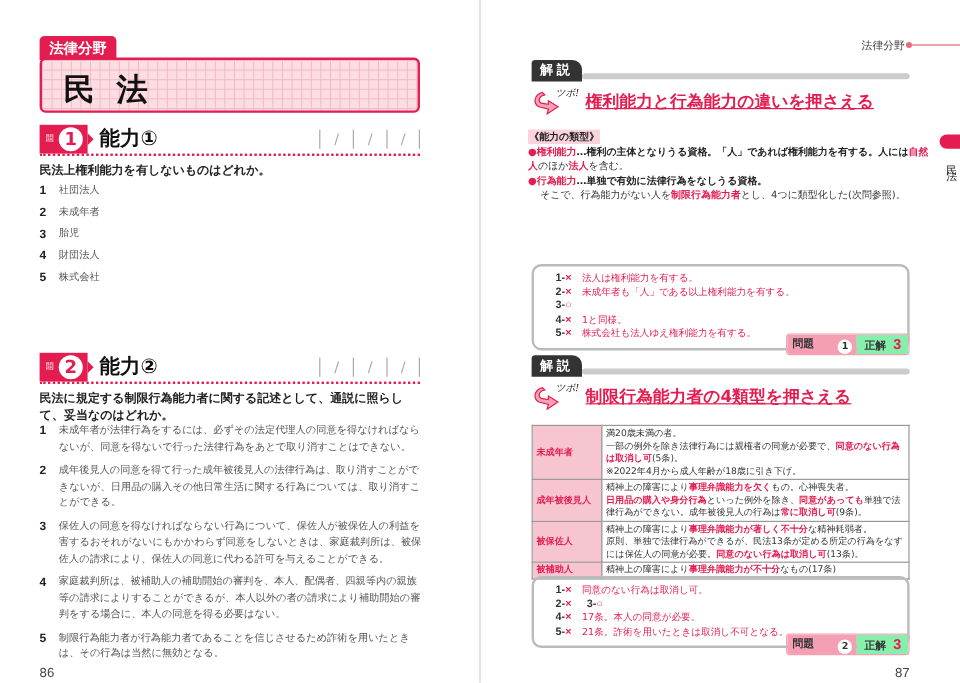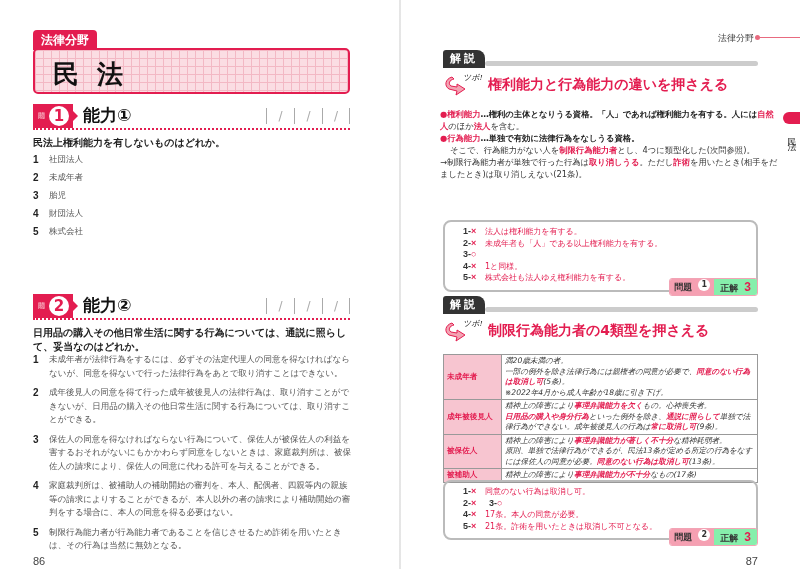--- a/index.html
+++ b/index.html
@@ -42,47 +42,47 @@
   .run-line { position: absolute; right: 0; top: 25px; width: 40px; height: 1px; background: #e86a7f; }
   .side-tab { position: absolute; right: 0; top: 100px; width: 17px; height: 12px; background: #e31d50; border-radius: 6px 0 0 6px; }
   .side-label { position: absolute; right: 2px; top: 118px; font-size: 9px; writing-mode: vertical-rl; letter-spacing: 5px; color: #222; }
 
   .kaisetsu { position: absolute; left: 43px; width: 315px; height: 18px; }
   .kaisetsu-tab { position: absolute; left: 0; top: 0; width: 42px; height: 18px; background: #333; color: #fff; font-size: 11px; font-weight: bold; line-height: 18px; text-align: center; border-radius: 3px 8px 0 0; letter-spacing: 3px; }
   .kaisetsu-bar { position: absolute; left: 42px; top: 11px; right: 0; height: 5px; background: #ccc; border-radius: 3px; }
   .tsubo { position: absolute; left: 43px; width: 330px; height: 26px; }
   .tsubo-arrow { position: absolute; left: 0; top: 0; width: 26px; height: 22px; }
   .tsubo-label { position: absolute; left: 20px; top: -2px; font-size: 8px; font-style: italic; color: #222; font-family: "DejaVu Serif", serif; }
-  .tsubo-title { position: absolute; left: 45px; top: 2px; font-size: 14px; font-weight: bold; color: #e31d50; }
+  .tsubo-title { position: absolute; left: 45px; top: 2px; font-size: 14px; font-weight: bold; color: #e31d50; text-decoration: underline; }
 
   .exp { position: absolute; left: 40px; width: 340px; font-size: 8.3px; line-height: 12px; color: #333; }
   .exp .hl { color: #e31d50; font-weight: bold; }
   .exp .sub { font-weight: bold; color: #222; background: #fbd3dc; display: inline-block; padding: 0 1px; }
   .exp .b { font-weight: bold; color: #222; }
   .exp .ind { padding-left: 10px; }
   .exp .bul { color: #e31d50; }
 
   .ans-box { position: absolute; left: 43px; width: 315px; border: 2px solid #bbb; border-radius: 8px; padding: 4px 0 6px 18px; }
   .ans-row { font-size: 8px; line-height: 11.5px; color: #e31d50; display: flex; }
   .ans-n { flex: 0 0 22px; color: #333; font-weight: bold; font-family: "Liberation Sans", sans-serif; font-size: 9px; }
   .ans-n .mk { color: #e31d50; }
   .ans-t { flex: 1; }
   .ans-row .mid { color: #333; font-weight: bold; font-family: "Liberation Sans", sans-serif; font-size: 9px; margin: 0 8px 0 4px; }
   .ans-row .mid .mk { color: #e31d50; }
 
   .result { position: absolute; right: 42px; height: 18px; display: flex; border: 1px solid #f2a4b5; border-radius: 3px; overflow: hidden; }
-  .result-q { background: #f5a0b2; padding: 0 4px; font-size: 9px; font-weight: bold; color: #333; line-height: 16px; display: flex; align-items: flex-start; gap: 6px; }
+  .result-q { background: #f5a0b2; padding: 0 4px; font-size: 9px; font-weight: bold; color: #333; line-height: 16px; display: flex; align-items: flex-end; gap: 20px; }
   .result-qn { width: 12px; height: 12px; border-radius: 50%; background: #fff; color: #333; font-size: 8px; text-align: center; line-height: 12px; }
   .result-a { background: #86efac; padding: 0 6px; font-size: 9px; font-weight: bold; color: #333; line-height: 16px; }
   .result-a b { color: #e31d50; font-size: 12px; margin-left: 6px; font-family: "Liberation Sans", sans-serif; }
 
   table.types { position: absolute; left: 43px; top: 342px; width: 315px; border-collapse: collapse; font-size: 7.6px; line-height: 10.5px; }
   table.types td { border: 1px solid #999; vertical-align: middle; padding: 1px 3px; }
   table.types td.th { width: 58px; background: #f7c5d0; color: #e31d50; font-weight: bold; }
-  table.types td.td { color: #333; font-style: italic; }
+  table.types td.td { color: #333; }
   table.types .hl { color: #e31d50; font-weight: bold; }
 </style>
 </head>
 <body>
 
 <div class="page left">
   <div class="cat-tab">法律分野</div>
   <div class="title-box">
     <div class="title-text">民法</div>
   </div>
@@ -130,21 +130,21 @@
       <span class="q-num">2</span>
     </div>
     <div class="q-arrow"></div>
     <div class="q-title">能力②</div>
     <div class="checks">
       <span>/</span>
       <span>/</span>
       <span>/</span>
     </div>
   </div>
-  <div class="q-text" style="top:314px;">日用品の購入その他日常生活に関する行為については、通説に照らして、妥当なのはどれか。</div>
+  <div class="q-text" style="top:314px;">民法に規定する制限行為能力者に関する記述として、通説に照らして、妥当なのはどれか。</div>
   <div class="opt-list list2" style="top:341px;">
     <div class="opt">
         <span class="opt-n">1</span>
         <span class="opt-t">未成年者が法律行為をするには、必ずその法定代理人の同意を得なければならないが、同意を得ないで行った法律行為をあとで取り消すことはできない。</span>
       </div>
     <div class="opt">
         <span class="opt-n">2</span>
         <span class="opt-t">成年後見人の同意を得て行った成年被後見人の法律行為は、取り消すことができないが、日用品の購入その他日常生活に関する行為については、取り消すことができる。</span>
       </div>
     <div class="opt">
@@ -179,24 +179,24 @@
   </div>
   <div class="tsubo" style="top:62px;">
     <svg class="tsubo-arrow" viewBox="0 0 26 22">
       <path d="M9 3 C2 5 1 12 6 15 L14 17 L13 21 L22 15 L14 10 L14 13 L8 12 C5 10 6 6 11 5 Z" fill="#f3a3b3" stroke="#e31d50" stroke-width="1"></path>
     </svg>
     <span class="tsubo-label">ツボ!</span>
     <span class="tsubo-title">権利能力と行為能力の違いを押さえる</span>
   </div>
 
   <div class="exp" style="top:96px;">
+    <div><span class="sub">《能力の類型》</span></div>
     <div><span class="bul">●</span><span class="hl">権利能力</span><span class="b">…権利の主体となりうる資格。「人」であれば権利能力を有する。人には</span><span class="hl">自然人</span><span>のほか</span><span class="hl">法人</span><span>を含む。</span></div>
     <div><span class="bul">●</span><span class="hl">行為能力</span><span class="b">…単独で有効に法律行為をなしうる資格。</span></div>
     <div class="ind"><span>そこで、行為能力がない人を</span><span class="hl">制限行為能力者</span><span>とし、4つに類型化した(次問参照)。</span></div>
-    <div><span>→制限行為能力者が単独で行った行為は</span><span class="hl">取り消しうる</span><span>。ただし</span><span class="hl">詐術</span><span>を用いたとき(相手をだましたとき)は取り消しえない(21条)。</span></div>
   </div>
 
   <div class="ans-box" style="top:208px;">
     <div class="ans-row">
         <span class="ans-n"><span>1-</span><span class="mk">×</span></span>
         <span class="ans-t">法人は権利能力を有する。</span>
       </div>
     <div class="ans-row">
         <span class="ans-n"><span>2-</span><span class="mk">×</span></span>
         <span class="ans-t">未成年者も「人」である以上権利能力を有する。</span>
@@ -241,21 +241,21 @@
       <td class="td">
         <div>満20歳未満の者。</div>
         <div><span>一部の例外を除き法律行為には親権者の同意が必要で、</span><span class="hl">同意のない行為は取消し可</span><span>(5条)。</span></div>
         <div>※2022年4月から成人年齢が18歳に引き下げ。</div>
       </td>
     </tr>
     <tr>
       <td class="th">成年被後見人</td>
       <td class="td">
         <div><span>精神上の障害により</span><span class="hl">事理弁識能力を欠く</span><span>もの。心神喪失者。</span></div>
-        <div><span class="hl">日用品の購入や身分行為</span><span>といった例外を除き、</span><span class="hl">通説に照らして</span><span>単独で法律行為ができない。成年被後見人の行為は</span><span class="hl">常に取消し可</span><span>(9条)。</span></div>
+        <div><span class="hl">日用品の購入や身分行為</span><span>といった例外を除き、</span><span class="hl">同意があっても</span><span>単独で法律行為ができない。成年被後見人の行為は</span><span class="hl">常に取消し可</span><span>(9条)。</span></div>
       </td>
     </tr>
     <tr>
       <td class="th">被保佐人</td>
       <td class="td">
         <div><span>精神上の障害により</span><span class="hl">事理弁識能力が著しく不十分</span><span>な精神耗弱者。</span></div>
         <div><span>原則、単独で法律行為ができるが、民法13条が定める所定の行為をなすには保佐人の同意が必要。</span><span class="hl">同意のない行為は取消し可</span><span>(13条)。</span></div>
       </td>
     </tr>
     <tr>

